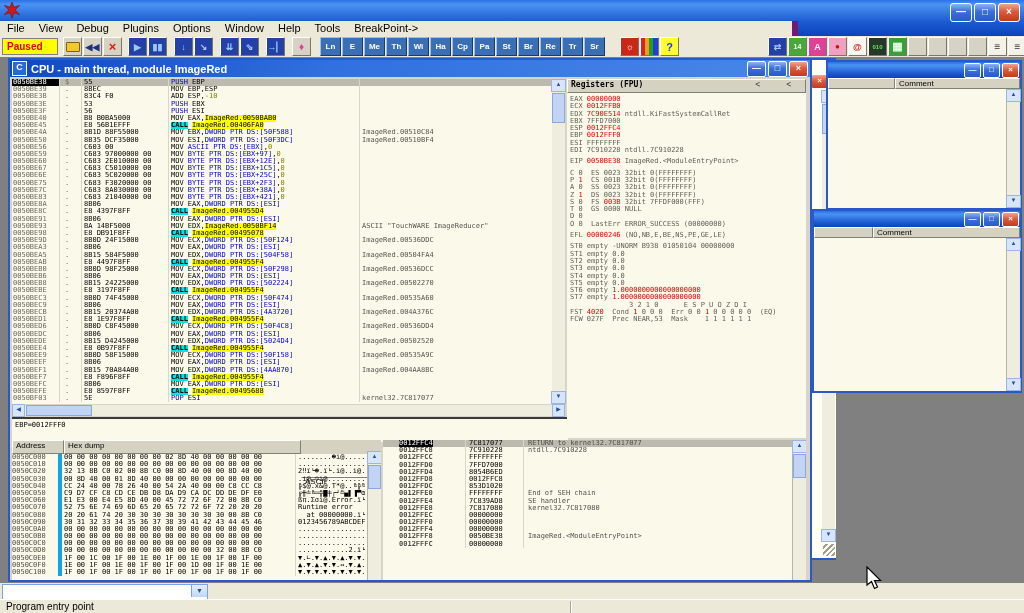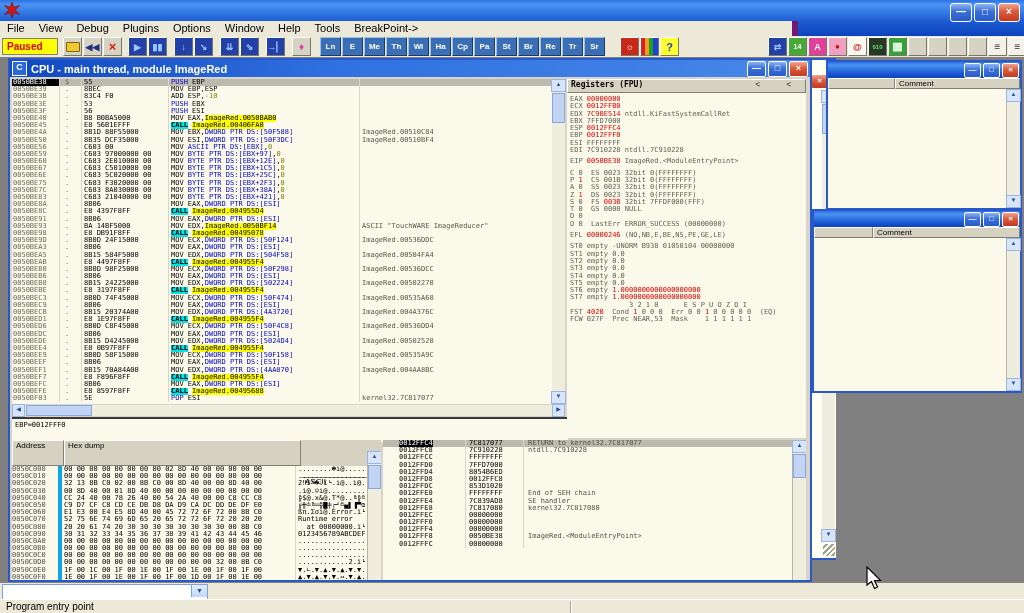--- a/index.html
+++ b/index.html
@@ -118,21 +118,21 @@
   
   .regs{left:557px;top:2px;width:239px;height:359px;}
   .regshdr{height:12px;background:#D6D2C2;border:1px solid;border-color:#FFF #808074 #808074 #FFF;
     font:bold 8px/10px "DejaVu Sans Mono",monospace;padding-left:3px;display:flex;}
   .regshdr .sc{margin-left:auto;display:flex;gap:26px;padding-right:14px;font-weight:normal;color:#404040;}
   .regsbody{padding:3px 0 0 3px;font:7px/7.3px "DejaVu Sans Mono",monospace;white-space:pre;color:#000;}
   .rline{height:7.3px;}
   .rgap{height:4px;}
   
   .dump{left:2px;top:363px;width:369px;height:140px;}
-  .dumphdr{height:26px;display:flex;background:#D6D2C2;font-size:8px;line-height:9px;}
+  .dumphdr{height:14px;display:flex;background:#D6D2C2;font-size:8px;line-height:9px;}
   .dumphdr .hcell{border:1px solid;border-color:#FFF #808074 #808074 #FFF;padding-left:3px;flex:none;}
   .dumprows{font:7px/7.2px "DejaVu Sans Mono",monospace;color:#000;}
   .mrow{display:flex;height:7.2px;white-space:pre;}
   .mrow>span{flex:none;overflow:hidden;}
   .m-addr{width:46px;color:#50504A;border-right:4px solid #0ea5e9;padding-left:0;}
   .m-hex{width:231px;border-right:1px solid #DAD6C6;padding-left:2px;}
   .m-asc{flex:1 1 auto;padding-left:2px;}
   .dumpsb{position:absolute;right:0;top:11px;bottom:0;width:13px;background:#EFEDDE;
     border-left:1px solid #B8B4A4;display:flex;flex-direction:column;align-items:center;}
   

